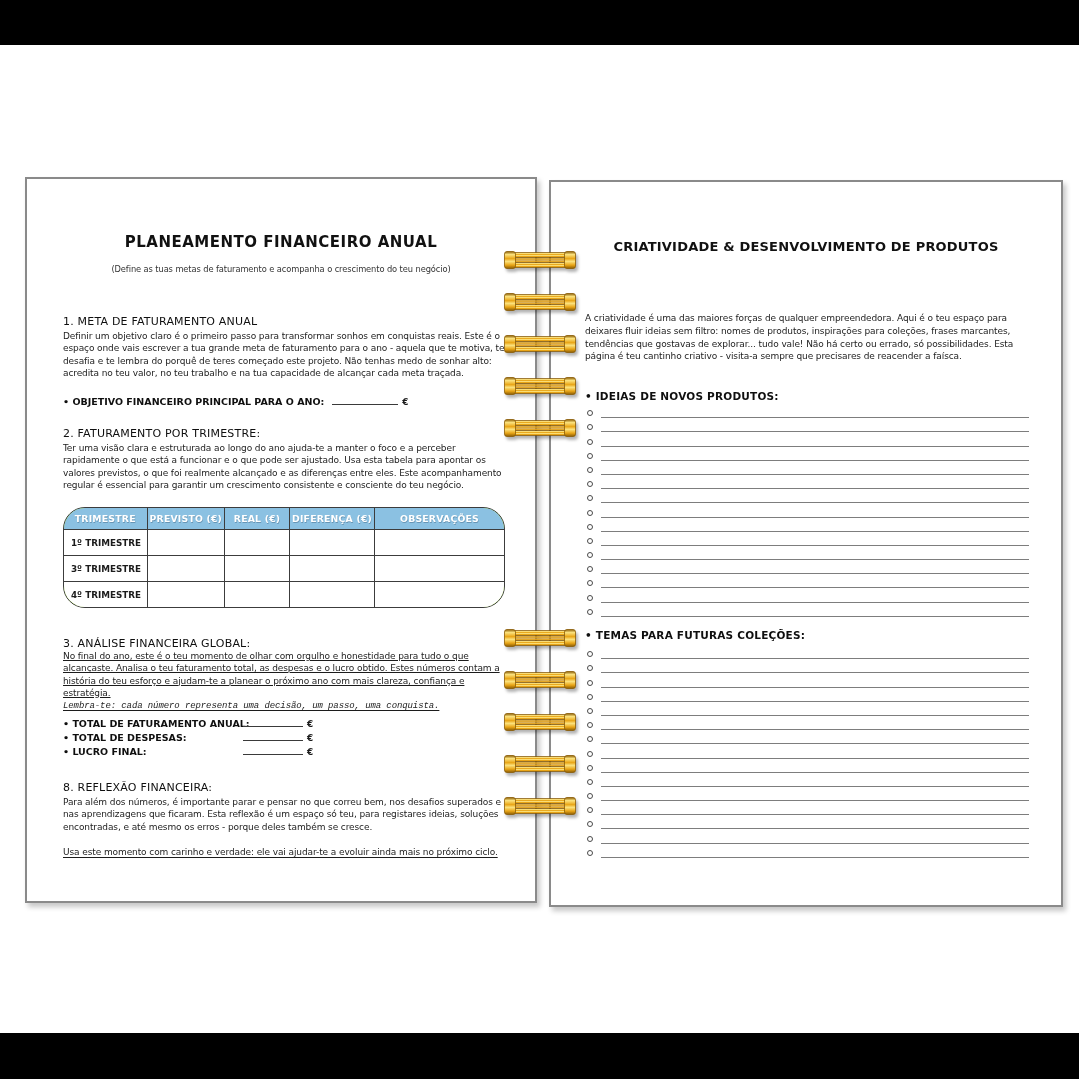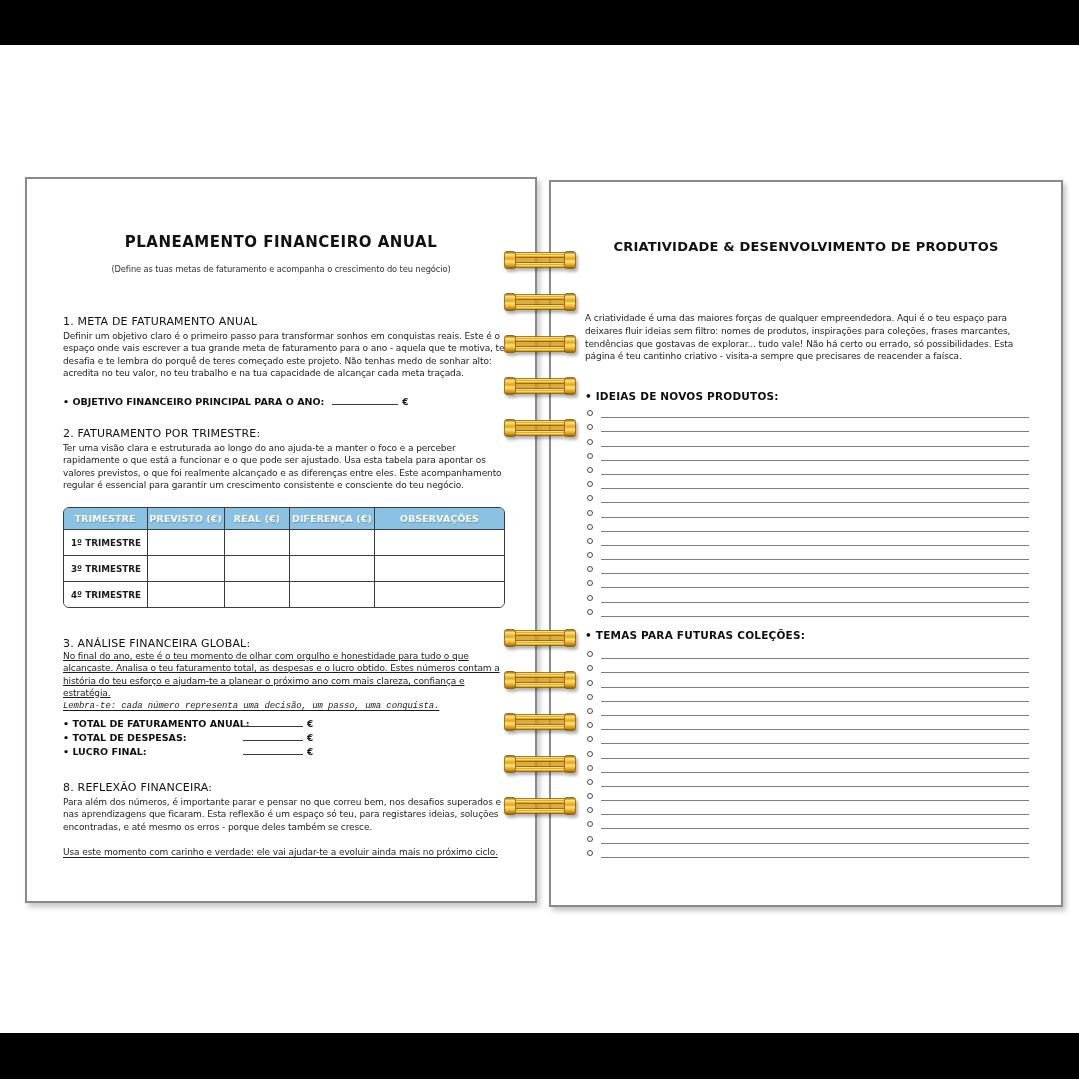--- a/index.html
+++ b/index.html
@@ -51,21 +51,21 @@
          vertical-align:baseline;margin:0 4px 0 8px;}
   .wline.w1{width:66px;}
   .wline.w2{width:60px;margin-left:0;}
   .currency{font-weight:700;font-size:9px;}
   .fields-block{position:absolute;left:36px;}
   .fields-block .frow{height:14px;font-size:9.5px;white-space:nowrap;}
   .fields-block .f-label{display:inline-block;width:180px;font-weight:700;color:#0f0f0f;}
 
   .table-wrap{
     position:absolute;top:328px;left:36px;width:440px;background:#bef264;
-    border:1.6px solid #3c3c3c;border-radius:6px;overflow:hidden;
+    border:1.6px solid #3c3c3c;border-radius:22px;overflow:hidden;
   }
   .qtable{width:100%;border-collapse:collapse;}
   .qtable col.c1{width:85px;} .qtable col.c2{width:65px;} .qtable col.c3{width:71px;}
   .qtable col.c4{width:69px;} .qtable col.c5{width:150px;}
   .qtable th{
     background:var(--header-bg,#8BC1E2);color:#fff;font-size:9.3px;font-weight:700;
     height:21px;border-left:1.6px solid #3c3c3c;text-align:center;letter-spacing:0.2px;
     text-shadow:0.5px 0.5px 0 rgba(40,70,95,0.35);white-space:nowrap;padding:0 2px;
   }
   .qtable th:first-child{border-left:none;}

